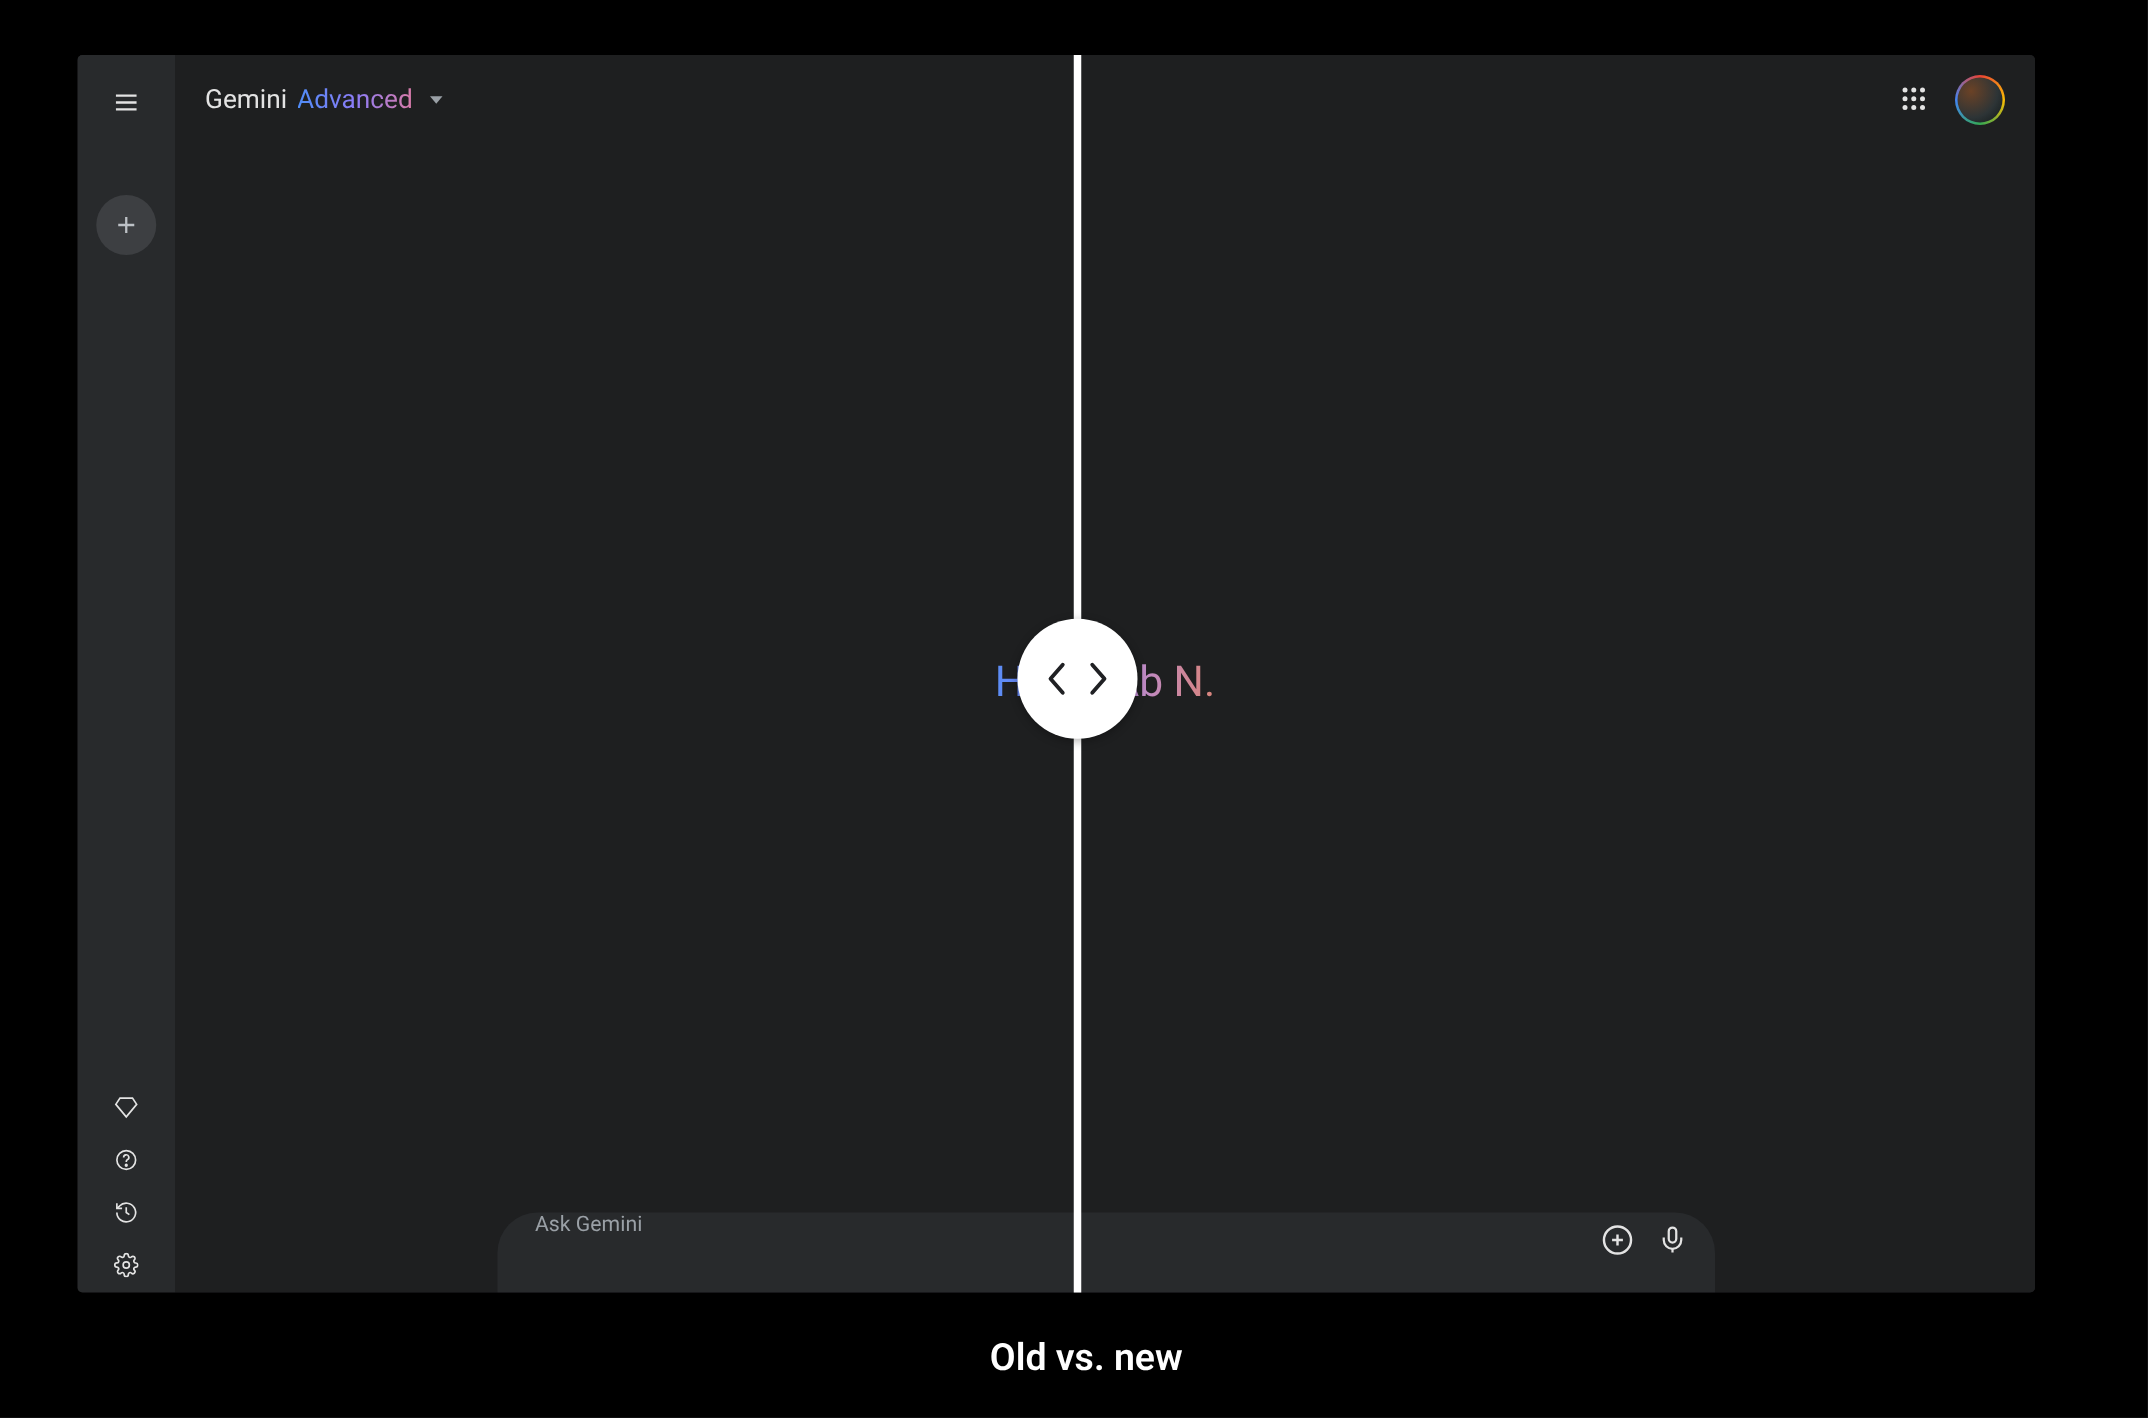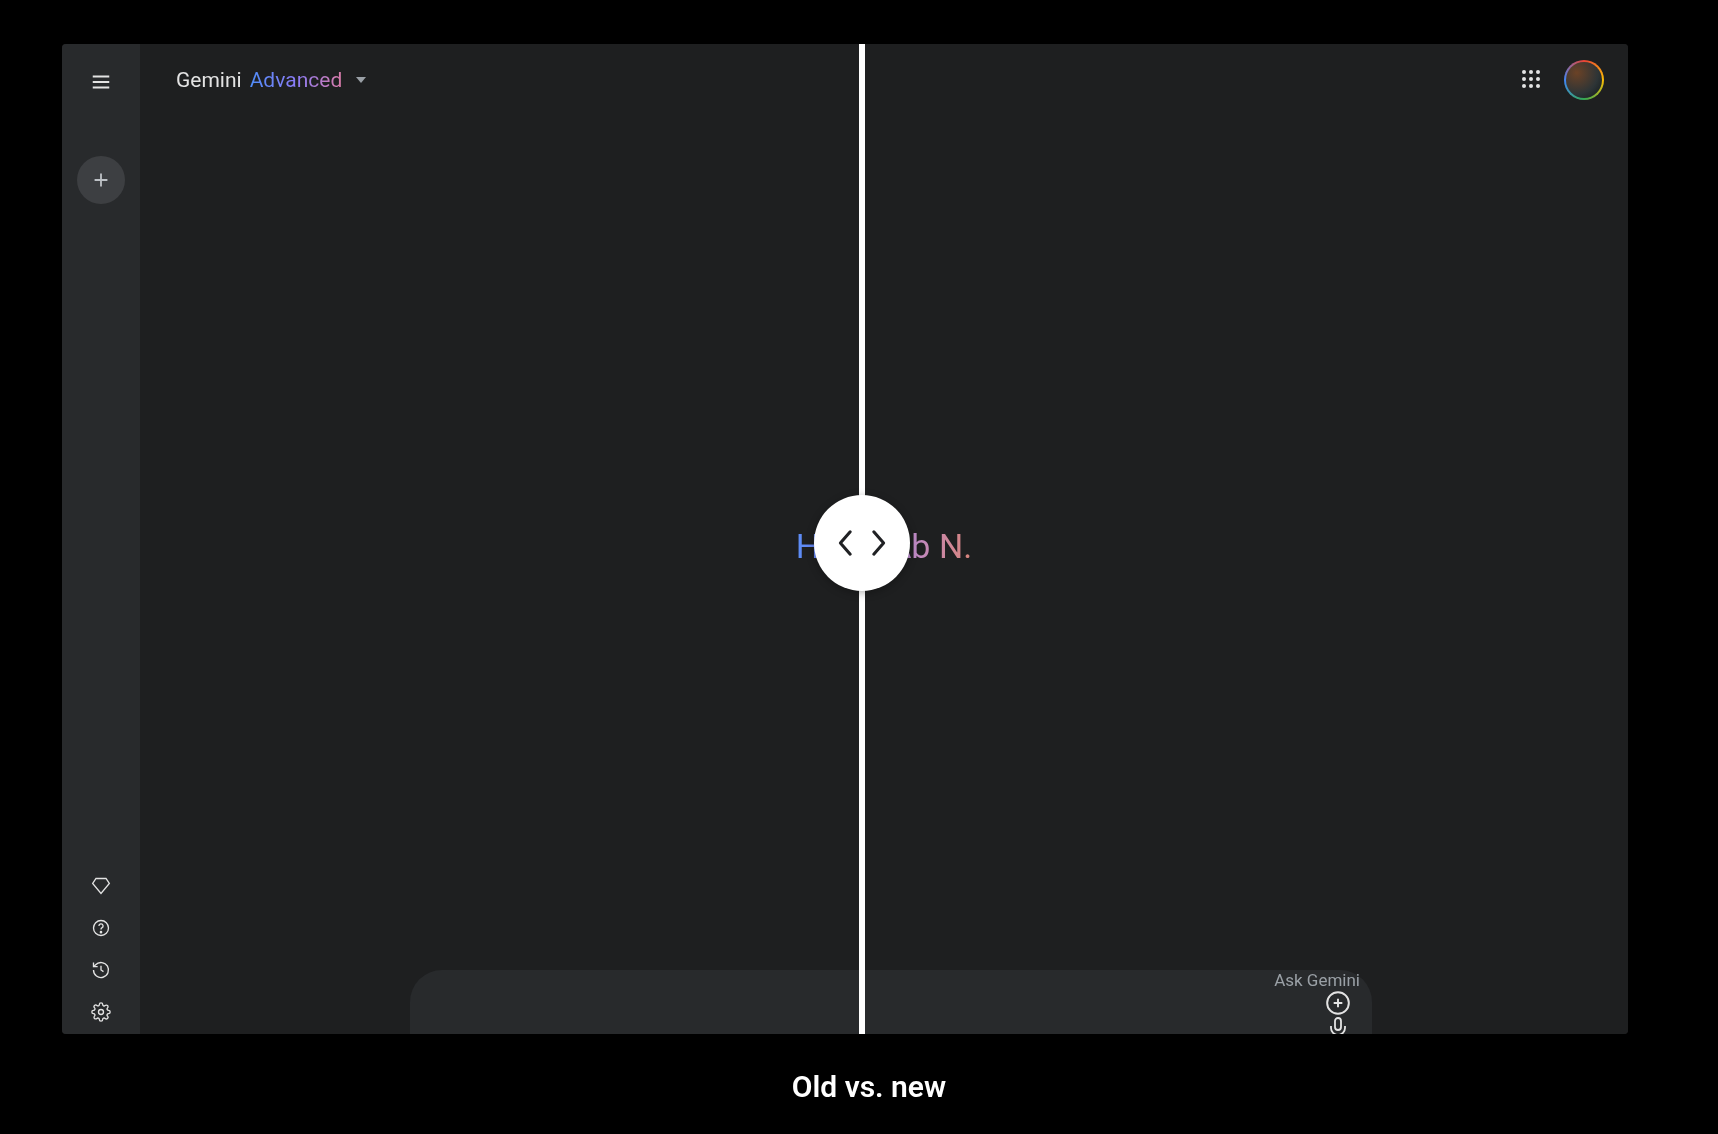--- a/index.html
+++ b/index.html
@@ -85,21 +85,21 @@
       align-items: center;
       padding: 0 24px;
     }
     .brand {
       display: flex;
       align-items: center;
       gap: 4px;
       font-size: 21px;
       cursor: pointer;
     }
-    .brand-name { color: #e3e3e3; margin-left: 12px; }
+    .brand-name { color: #e3e3e3; }
     .brand-tier {
       background: linear-gradient(90deg, #4f8cf7 0%, #8b7cf7 50%, #d97ba8 100%);
       -webkit-background-clip: text;
       -webkit-text-fill-color: transparent;
       background-clip: text;
       margin-left: 4px;
     }
     .brand-caret {
       margin-left: 10px;
       width: 0; height: 0;
@@ -150,29 +150,28 @@
     }
     .greeting-text {
       background: linear-gradient(90deg, #5b8df5 0%, #7a7df5 30%, #b88bd6 60%, #d9847a 100%);
       -webkit-background-clip: text;
       -webkit-text-fill-color: transparent;
       background-clip: text;
     }
     .input-bar {
       position: absolute;
       bottom: 0;
-      left: 270px;
+      left: 258px;
       right: 256px;
       height: 64px;
       background: #282a2c;
       border-radius: 32px 32px 0 0;
       display: flex;
-      align-items: flex-end;
+      align-items: flex-start;
       padding: 0 12px 0 30px;
-      flex-direction: column;
     }
     .input-placeholder {
       color: #9aa0a6;
       font-size: 17px;
       flex: 1;
     }
     .input-icon-btn {
       width: 44px; height: 44px;
       border-radius: 50%;
       display: flex;

